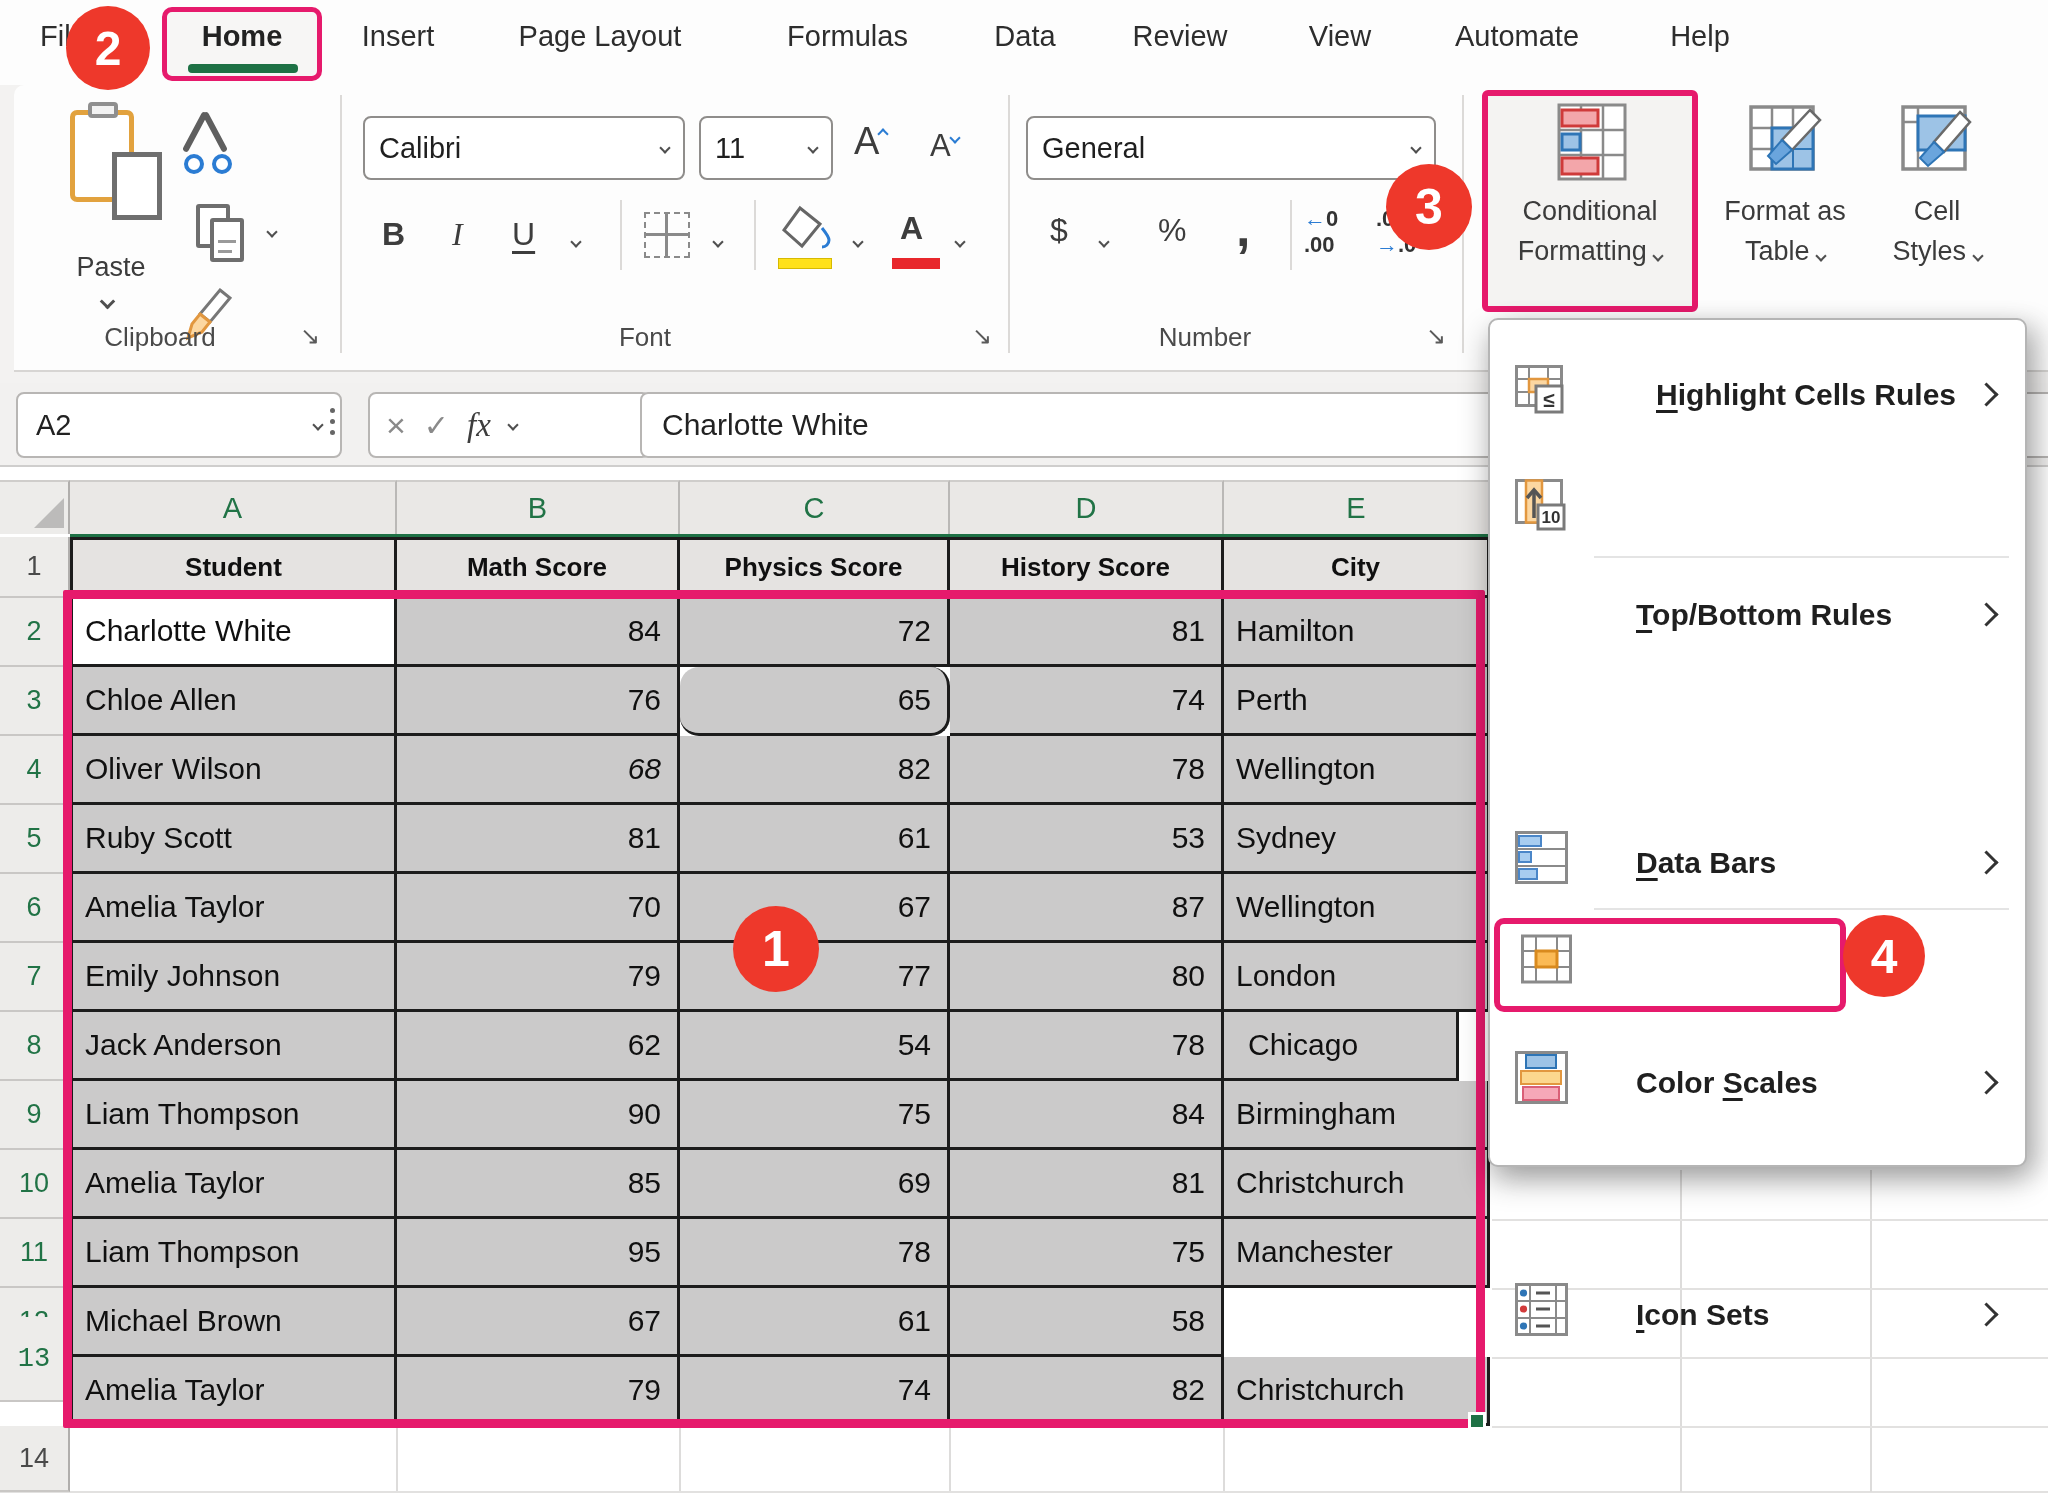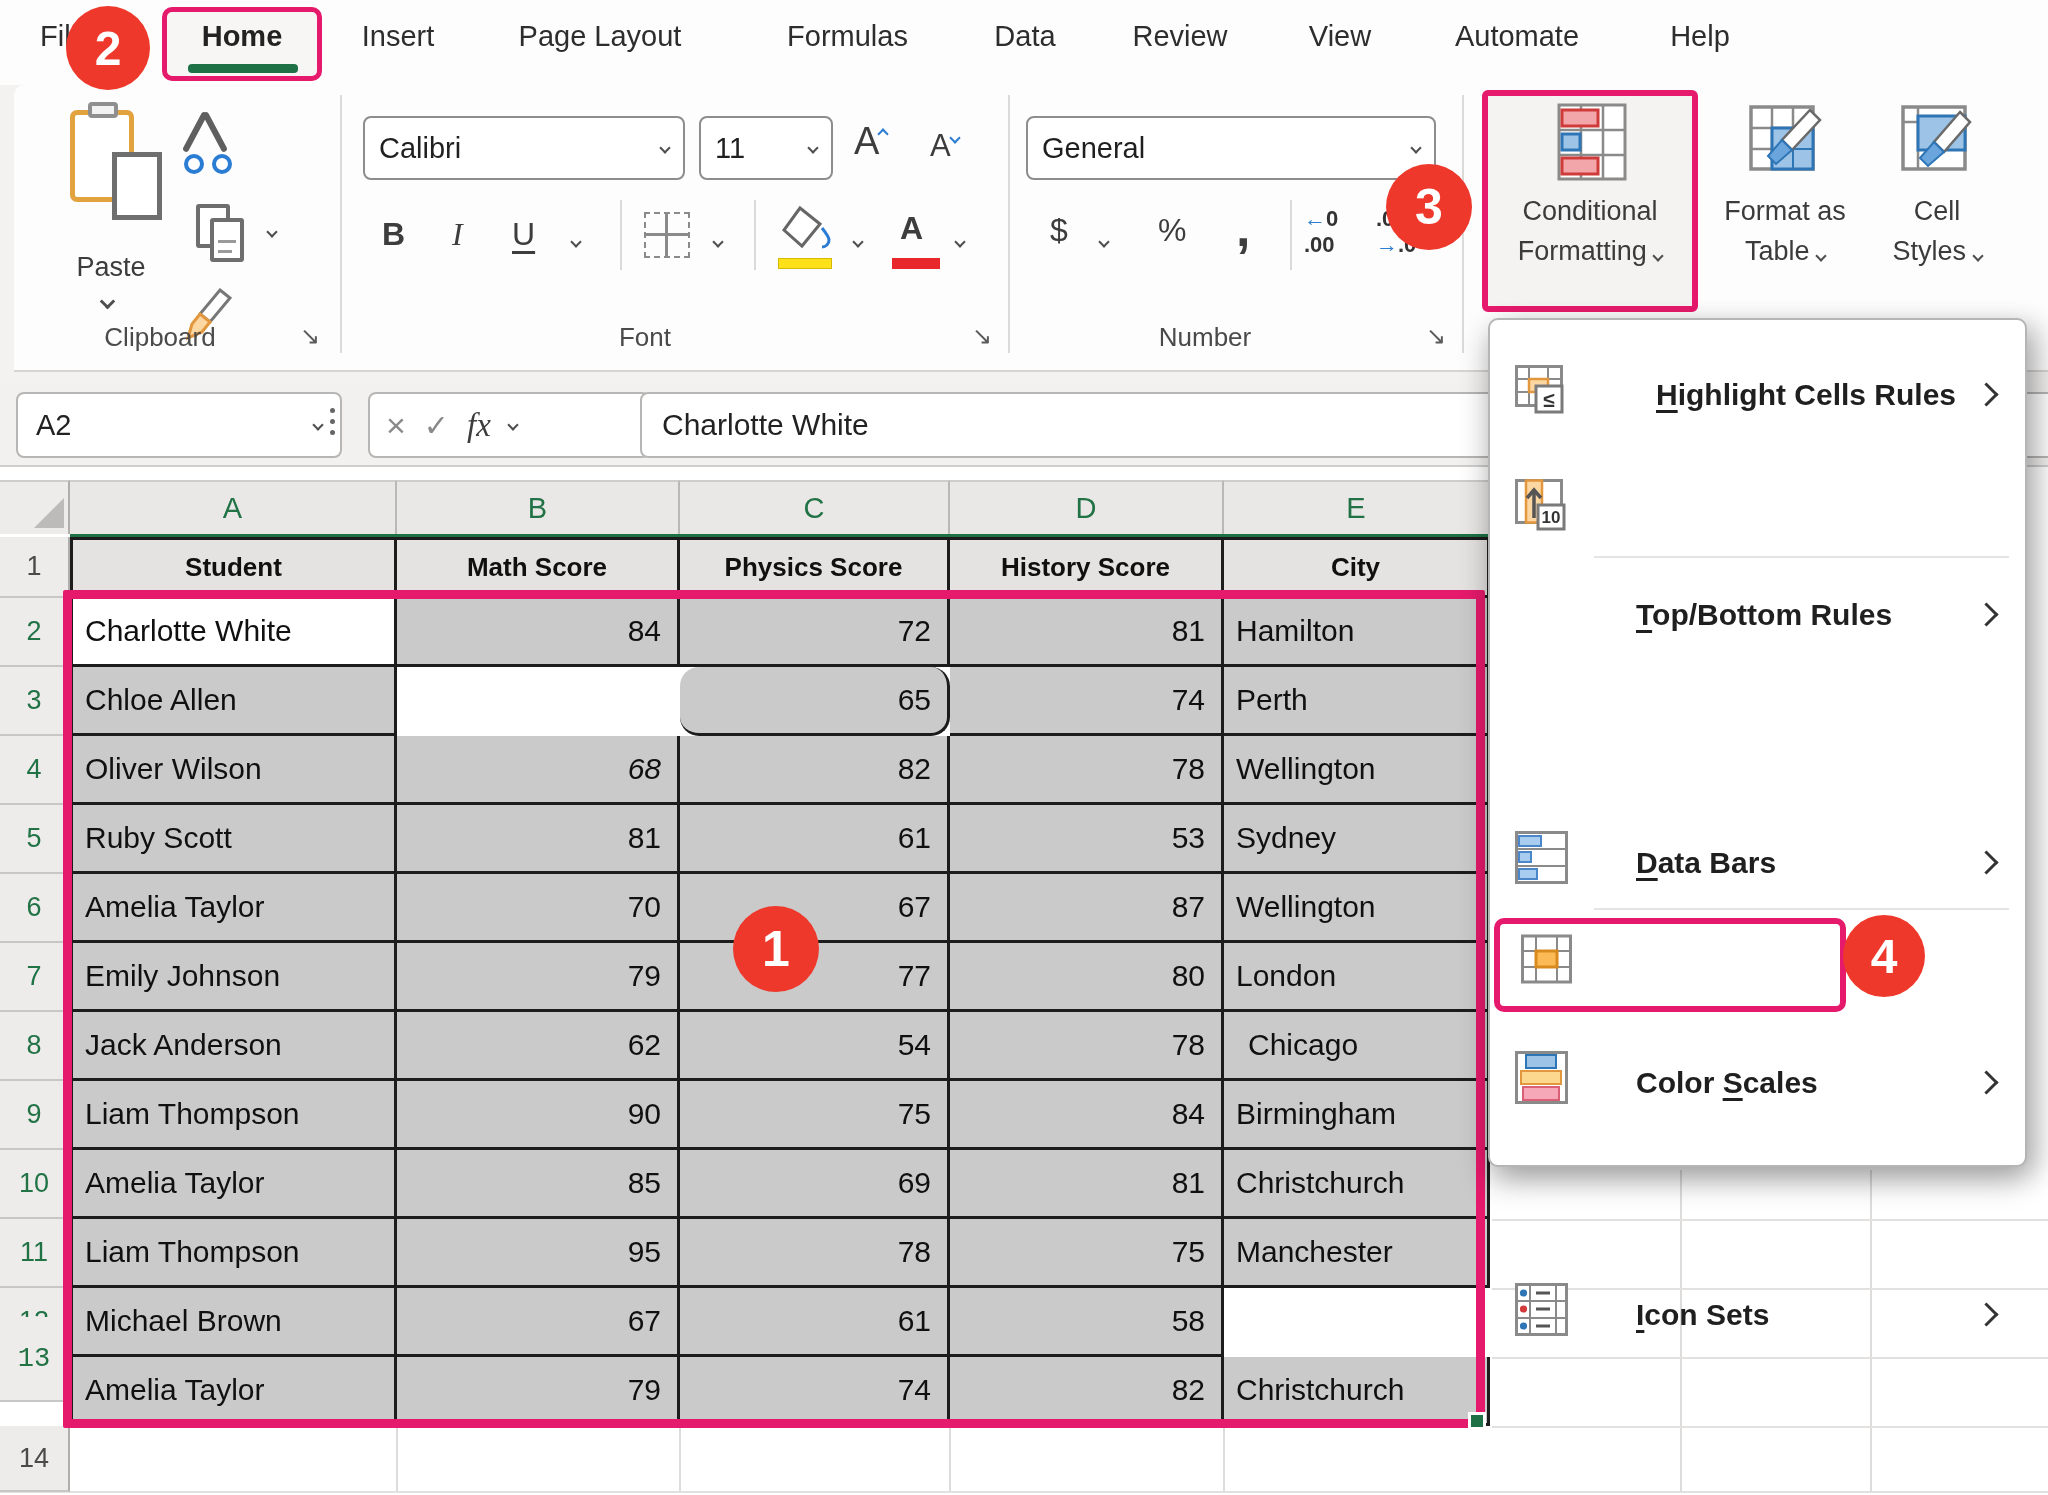--- a/index.html
+++ b/index.html
@@ -393,20 +393,21 @@
     <div class="cell hrow" style="left: 397px; top: 537px; width: 283px; height: 61px;">Math Score</div>
     <div class="cell hrow" style="left: 680px; top: 537px; width: 270px; height: 61px;">Physics Score</div>
     <div class="cell hrow" style="left: 950px; top: 537px; width: 274px; height: 61px;">History Score</div>
     <div class="cell hrow" style="left: 1224px; top: 537px; width: 266px; height: 61px;">City</div>
     <div class="cell left active" style="left: 70px; top: 598px; width: 327px; height: 69px; border-left: 3px solid rgb(28, 28, 28);">Charlotte White</div>
     <div class="cell right" style="left: 397px; top: 598px; width: 283px; height: 69px;">84</div>
     <div class="cell right" style="left: 680px; top: 598px; width: 270px; height: 69px;">72</div>
     <div class="cell right" style="left: 950px; top: 598px; width: 274px; height: 69px;">81</div>
     <div class="cell left" style="left: 1224px; top: 598px; width: 266px; height: 69px;">Hamilton</div>
     <div class="cell left" style="left: 70px; top: 667px; width: 327px; height: 69px; border-left: 3px solid rgb(28, 28, 28);">Chloe Allen</div>
+    <div class="cell right" style="left: 397px; top: 667px; width: 283px; height: 69px;">76</div>
     <div class="cell right" style="left: 680px; top: 667px; width: 270px; height: 69px; border-radius: 19px;">65</div>
     <div class="cell right" style="left: 950px; top: 667px; width: 274px; height: 69px;">74</div>
     <div class="cell left" style="left: 1224px; top: 667px; width: 266px; height: 69px;">Perth</div>
     <div class="cell left" style="left: 70px; top: 736px; width: 327px; height: 69px; border-left: 3px solid rgb(28, 28, 28);">Oliver Wilson</div>
     <div class="cell right" style="left: 397px; top: 736px; width: 283px; height: 69px; font-style: italic;">68</div>
     <div class="cell right" style="left: 680px; top: 736px; width: 270px; height: 69px;">82</div>
     <div class="cell right" style="left: 950px; top: 736px; width: 274px; height: 69px;">78</div>
     <div class="cell left" style="left: 1224px; top: 736px; width: 266px; height: 69px;">Wellington</div>
     <div class="cell left" style="left: 70px; top: 805px; width: 327px; height: 69px; border-left: 3px solid rgb(28, 28, 28);">Ruby Scott</div>
     <div class="cell right" style="left: 397px; top: 805px; width: 283px; height: 69px;">81</div>
@@ -420,21 +421,21 @@
     <div class="cell left" style="left: 1224px; top: 874px; width: 266px; height: 69px;">Wellington</div>
     <div class="cell left" style="left: 70px; top: 943px; width: 327px; height: 69px; border-left: 3px solid rgb(28, 28, 28);">Emily Johnson</div>
     <div class="cell right" style="left: 397px; top: 943px; width: 283px; height: 69px;">79</div>
     <div class="cell right" style="left: 680px; top: 943px; width: 270px; height: 69px;">77</div>
     <div class="cell right" style="left: 950px; top: 943px; width: 274px; height: 69px;">80</div>
     <div class="cell left" style="left: 1224px; top: 943px; width: 266px; height: 69px;">London</div>
     <div class="cell left" style="left: 70px; top: 1012px; width: 327px; height: 69px; border-left: 3px solid rgb(28, 28, 28);">Jack Anderson</div>
     <div class="cell right" style="left: 397px; top: 1012px; width: 283px; height: 69px;">62</div>
     <div class="cell right" style="left: 680px; top: 1012px; width: 270px; height: 69px;">54</div>
     <div class="cell right" style="left: 950px; top: 1012px; width: 274px; height: 69px;">78</div>
-    <div class="cell left" style="left: 1224px; top: 1012px; width: 266px; height: 69px; padding-left: 24px;">Chicago</div>
+    <div class="cell left" style="left: 1224px; top: 1012px; width: 235px; height: 69px; padding-left: 24px;">Chicago</div>
     <div class="cell left" style="left: 70px; top: 1081px; width: 327px; height: 69px; border-left: 3px solid rgb(28, 28, 28);">Liam Thompson</div>
     <div class="cell right" style="left: 397px; top: 1081px; width: 283px; height: 69px;">90</div>
     <div class="cell right" style="left: 680px; top: 1081px; width: 270px; height: 69px;">75</div>
     <div class="cell right" style="left: 950px; top: 1081px; width: 274px; height: 69px;">84</div>
     <div class="cell left" style="left: 1224px; top: 1081px; width: 266px; height: 69px;">Birmingham</div>
     <div class="cell left" style="left: 70px; top: 1150px; width: 327px; height: 69px; border-left: 3px solid rgb(28, 28, 28);">Amelia Taylor</div>
     <div class="cell right" style="left: 397px; top: 1150px; width: 283px; height: 69px;">85</div>
     <div class="cell right" style="left: 680px; top: 1150px; width: 270px; height: 69px;">69</div>
     <div class="cell right" style="left: 950px; top: 1150px; width: 274px; height: 69px;">81</div>
     <div class="cell left" style="left: 1224px; top: 1150px; width: 266px; height: 69px;">Christchurch</div>

